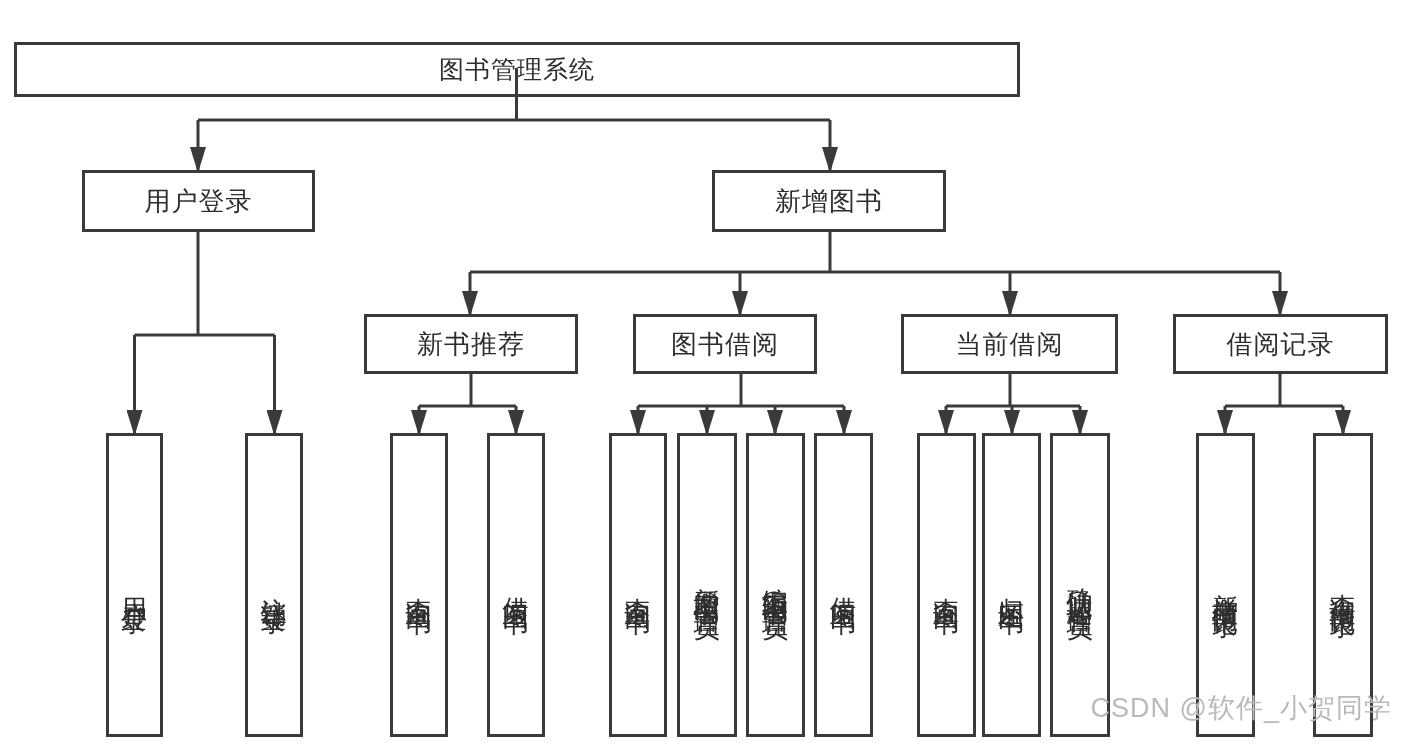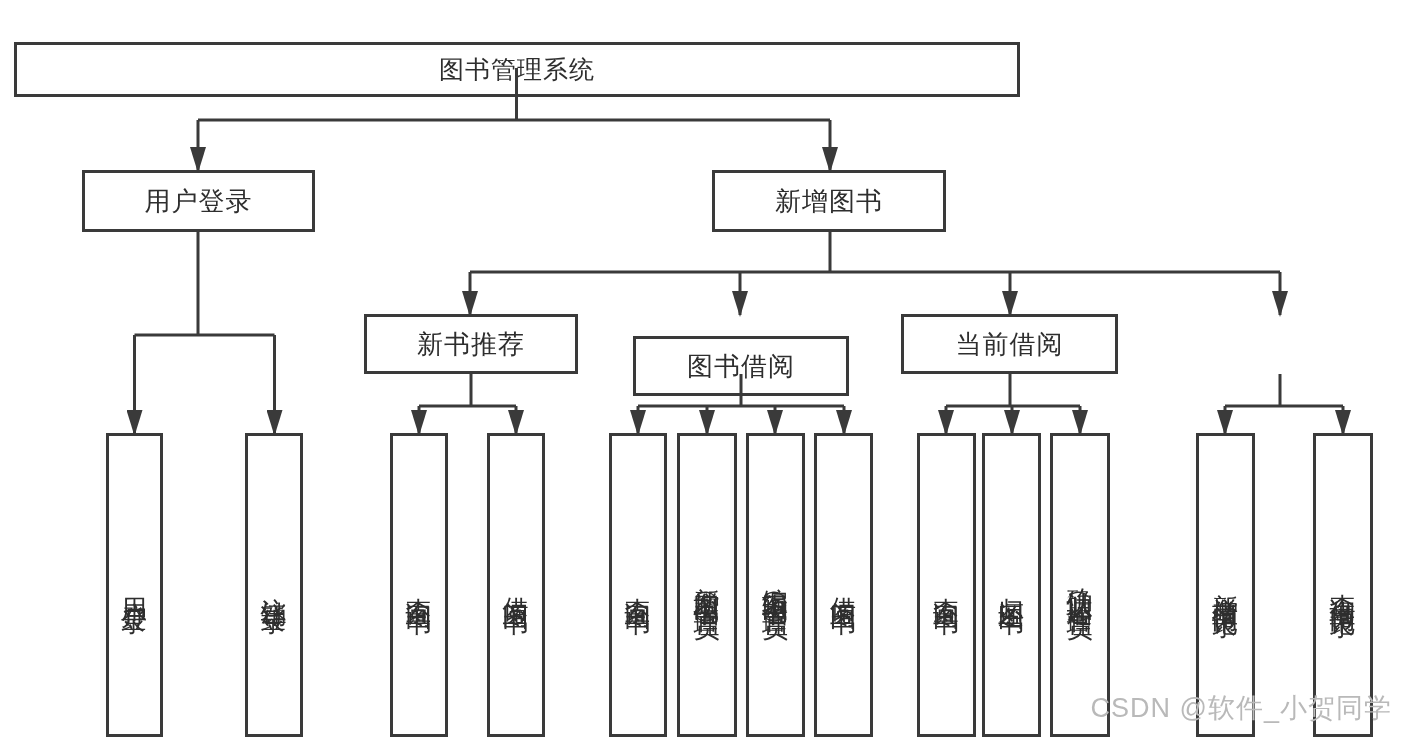--- a/index.html
+++ b/index.html
@@ -73,28 +73,31 @@
   </div>
 
   <div class="box hbox" style="left:712px; top:170px; width:234px; height:62px;">
     <span>新增图书</span>
   </div>
 
   <div class="box hbox" style="left:364px; top:314px; width:214px; height:60px;">
     <span>新书推荐</span>
   </div>
 
-  <div class="box hbox" style="left:633px; top:314px; width:216px; height:60px;margin-top:22px;">
+  <div class="box hbox" style="left:633px; top:314px; width:184px; height:60px;">
     <span>图书借阅</span>
   </div>
 
   <div class="box hbox" style="left:901px; top:314px; width:217px; height:60px;">
     <span>当前借阅</span>
   </div>
 
+  <div class="box hbox" style="left:1173px; top:314px; width:215px; height:60px;">
+    <span>借阅记录</span>
+  </div>
 
   <div class="box vbox" style="left:106px; top:433px; width:57px; height:304px;">
     <span>用户登录</span>
   </div>
   <div class="box vbox" style="left:245px; top:433px; width:58px; height:304px;">
     <span>注销登录</span>
   </div>
 
   <div class="box vbox" style="left:390px; top:433px; width:58px; height:304px;">
     <span>查询图书</span>

